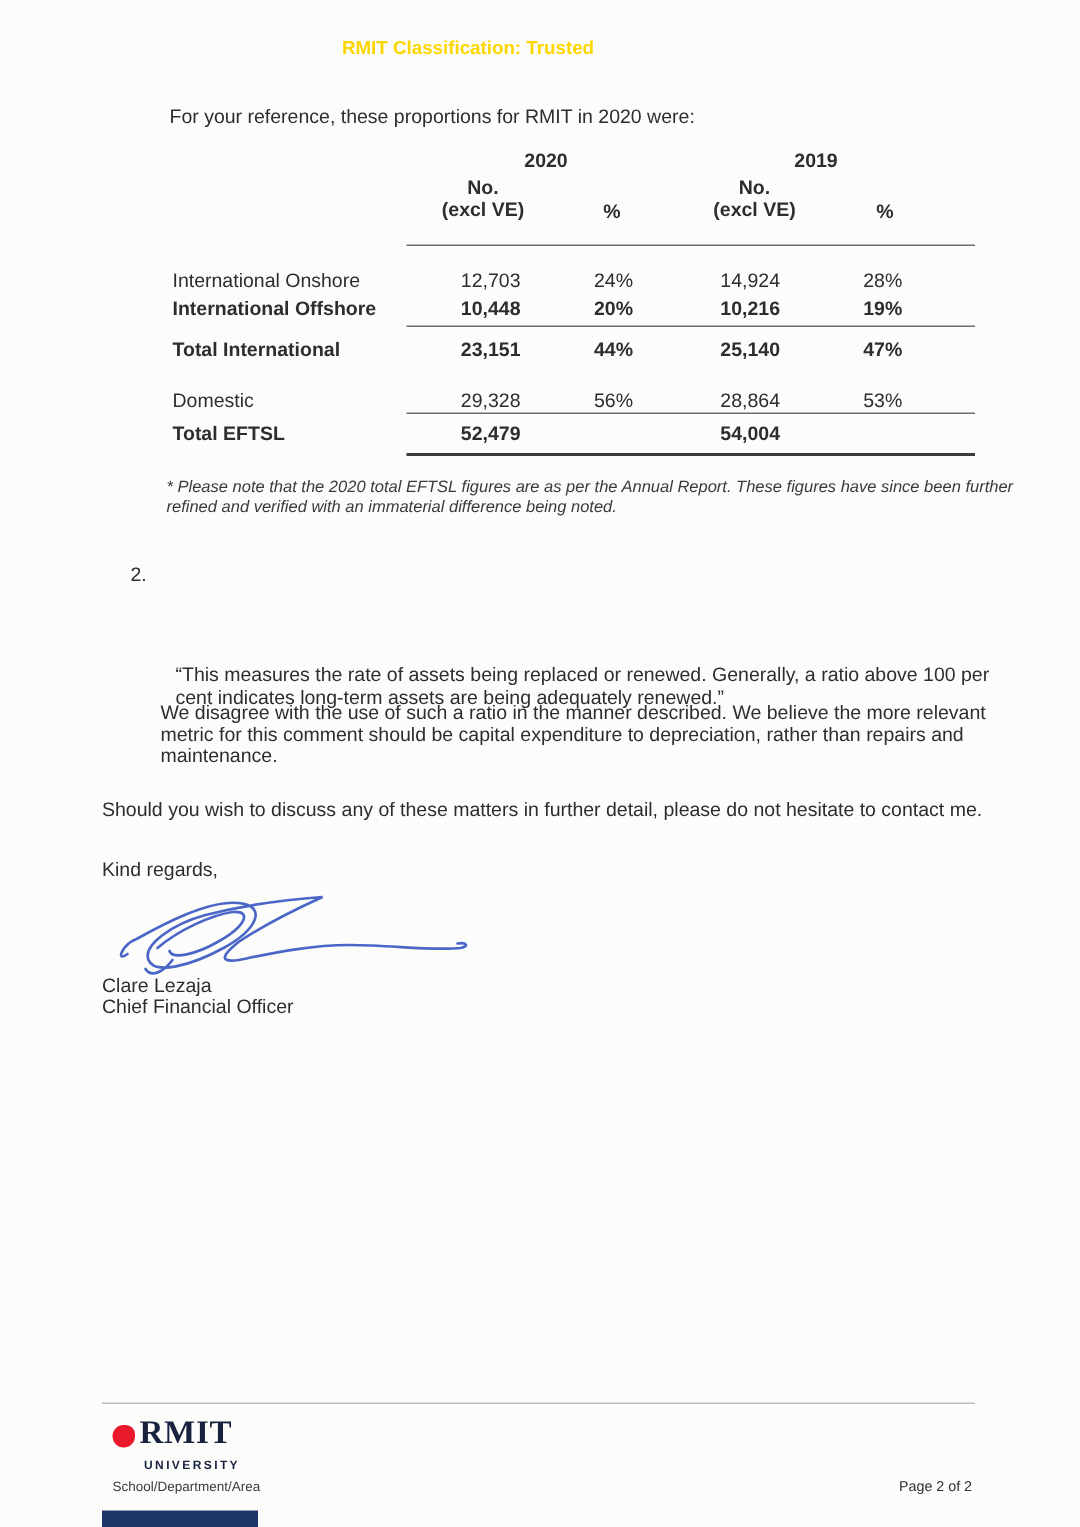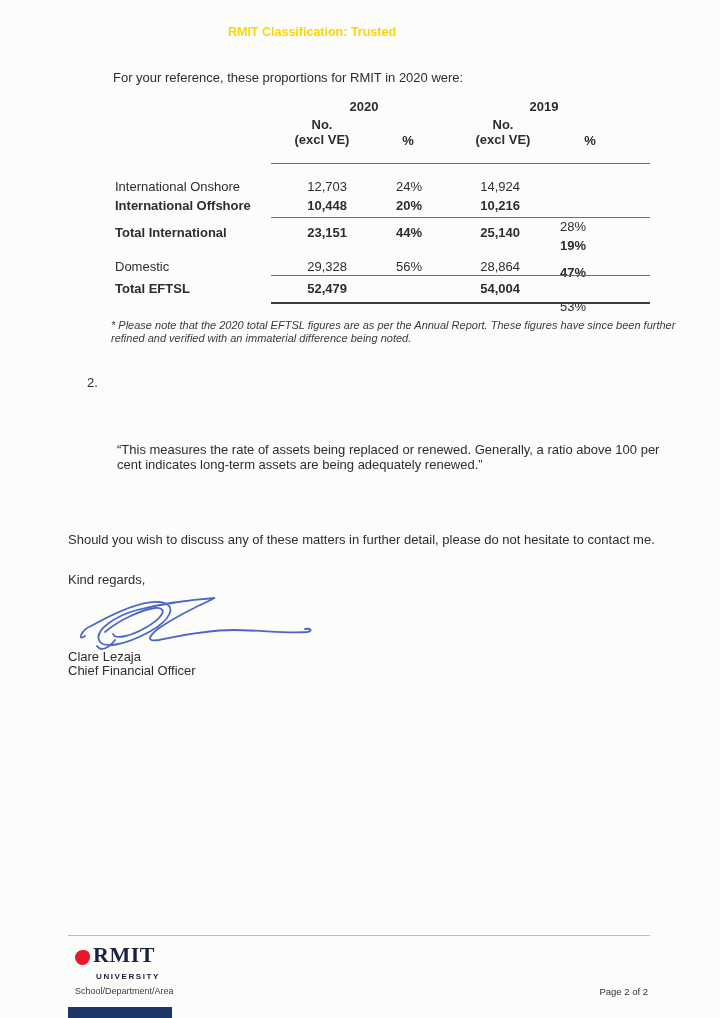--- a/index.html
+++ b/index.html
@@ -17,21 +17,21 @@
   }
   .intro { top:71px; left:113px; }
 
   
   .th { font-weight:700; text-align:center; }
   .cell { position:absolute; top:0; }
   .c-label { left:115px; width:160px; text-align:left; }
   .c-n2020 { left:270px; width:77px; text-align:right; }
   .c-p2020 { left:366px; width:56px; text-align:right; }
   .c-n2019 { left:445px; width:75px; text-align:right; }
-  .c-p2019 { left:560px; width:57px; text-align:left;margin-top:40px; }
+  .c-p2019 { left:560px; width:57px; text-align:center; }
   .t-row { left:0; width:720px; height:15px; }
   .t-row.bold { font-weight:700; }
   .rule { left:271px; width:379px; height:1px; background:#6f6f6f; }
   .rule.thick { height:2px; background:#3b3b3b; }
   .footnote {
     top:319px; left:111px; width:565px;
     font-style:italic; font-size:11px; line-height:13px; color:#3a3a3a;
   }
 
   .item-num { top:376px; left:87px; }
@@ -124,20 +124,21 @@
     <span class="cell c-p2020"></span>
     <span class="cell c-n2019">54,004</span>
     <span class="cell c-p2019"></span>
   </div>
   <div class="abs rule thick" style="top:302px;"></div>
 
   <div class="abs footnote">* Please note that the 2020 total EFTSL figures are as per the Annual Report. These figures have since been further refined and verified with an immaterial difference being noted.</div>
 
   <div class="abs item-num">2.</div>
   <div class="abs quote">“This measures the rate of assets being replaced or renewed. Generally, a ratio above 100 per cent indicates long-term assets are being adequately renewed.”</div>
+  <div class="abs para2">We disagree with the use of such a ratio in the manner described. We believe the more relevant metric for this comment should be capital expenditure to depreciation, rather than repairs and maintenance.</div>
 
   <div class="abs contact">Should you wish to discuss any of these matters in further detail, please do not hesitate to contact me.</div>
   <div class="abs regards">Kind regards,</div>
 
   <svg class="abs signature" width="250" height="62" viewBox="0 0 250 62">
     <g fill="none" stroke="#4a67c8" stroke-width="1.8" stroke-linecap="round">
       <path d="M 10,44 C 2,50 6,38 16,34 C 34,24 64,8 84,10 C 104,12 96,28 74,40 C 52,52 28,58 24,48 C 20,38 40,24 62,18 C 86,12 112,8 140,6 C 118,16 96,28 84,36 C 74,44 70,50 84,48 C 104,44 130,38 158,38 C 186,38 212,42 232,40 C 238,39 236,36 230,37"></path>
       <path d="M 30,40 C 44,28 66,18 80,16 C 94,15 88,26 70,36 C 56,44 40,48 38,42"></path>
       <path d="M 40,48 C 34,56 26,60 22,54"></path>
     </g>

